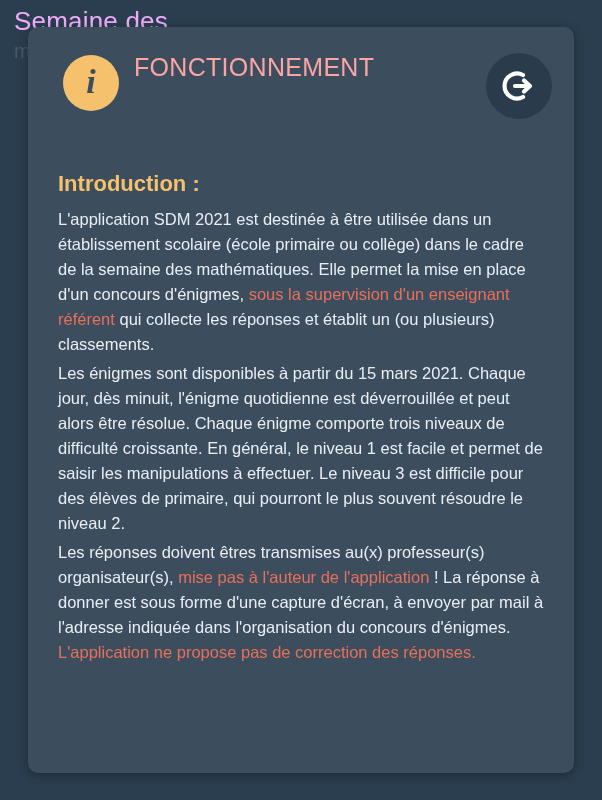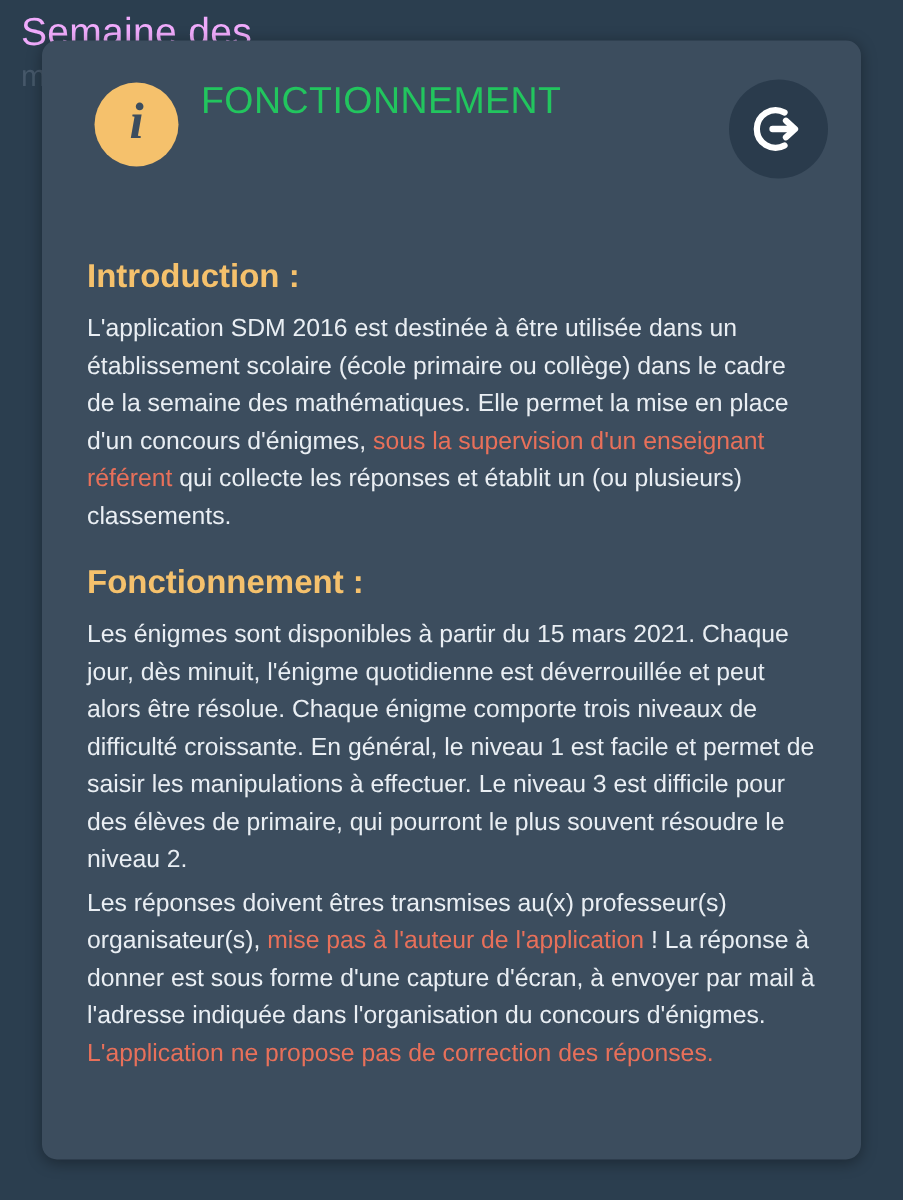--- a/index.html
+++ b/index.html
@@ -73,21 +73,21 @@
     font-size: 34px;
     color: #3c4d5e;
     line-height: 1;
     margin-top: -2px;
   }
   .dlg-title {
     position: absolute;
     left: 106px;
     top: 24px;
     width: 330px;
-    color: #22c55e;
+    color: #fca5a5;
     font-size: 25px;
     line-height: 33px;
     letter-spacing: 0.3px;
   }
   .close-btn {
     position: absolute;
     right: 22px;
     top: 26px;
     width: 66px;
     height: 66px;
@@ -140,24 +140,23 @@
         <line x1="14" y1="18" x2="28" y2="18" stroke="#ffffff" stroke-width="4.2" stroke-linecap="round"></line>
         <polyline points="23,12.5 29,18 23,23.5" fill="none" stroke="#ffffff" stroke-width="4.2" stroke-linecap="round" stroke-linejoin="round"></polyline>
       </svg>
     </div>
   </div>
 
   <div class="dlg-body">
 
     <h2 class="section-heading first">Introduction :</h2>
     <p class="para">
-      <span>L'application SDM 2016 est destinée à être utilisée dans un établissement scolaire (école primaire ou collège) dans le cadre de la semaine des mathématiques. Elle permet la mise en place d'un concours d'énigmes, </span><span class="hl">sous la supervision d'un enseignant référent</span><span> qui collecte les réponses et établit un (ou plusieurs) classements.</span>
+      <span>L'application SDM 2021 est destinée à être utilisée dans un établissement scolaire (école primaire ou collège) dans le cadre de la semaine des mathématiques. Elle permet la mise en place d'un concours d'énigmes, </span><span class="hl">sous la supervision d'un enseignant référent</span><span> qui collecte les réponses et établit un (ou plusieurs) classements.</span>
     </p>
 
-    <h2 class="section-heading">Fonctionnement :</h2>
     <p class="para">
       <span>Les énigmes sont disponibles à partir du 15 mars 2021. Chaque jour, dès minuit, l'énigme quotidienne est déverrouillée et peut alors être résolue. Chaque énigme comporte trois niveaux de difficulté croissante. En général, le niveau 1 est facile et permet de saisir les manipulations à effectuer. Le niveau 3 est difficile pour des élèves de primaire, qui pourront le plus souvent résoudre le niveau 2.</span>
     </p>
 
     <p class="para">
       <span>Les réponses doivent êtres transmises au(x) professeur(s) organisateur(s), </span><span class="hl">mise pas à l'auteur de l'application</span><span> ! La réponse à donner est sous forme d'une capture d'écran, à envoyer par mail à l'adresse indiquée dans l'organisation du concours d'énigmes. </span><span class="hl">L'application ne propose pas de correction des réponses.</span>
     </p>
 
   </div>
 </div>

